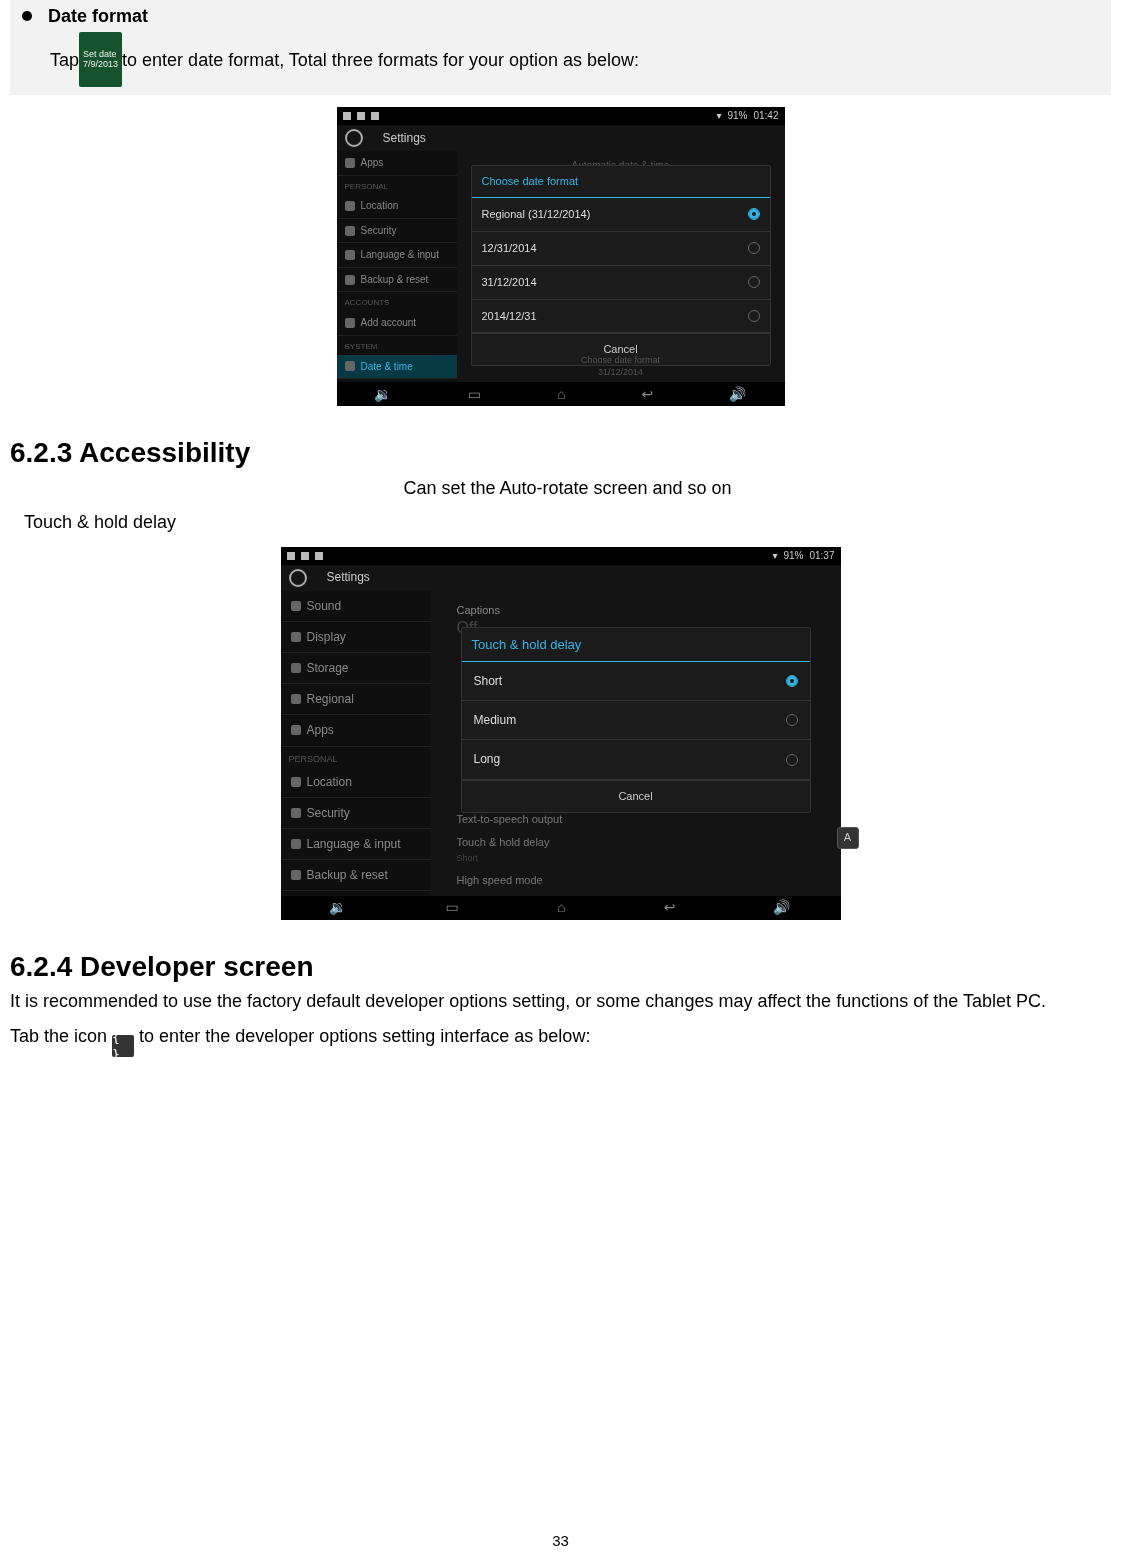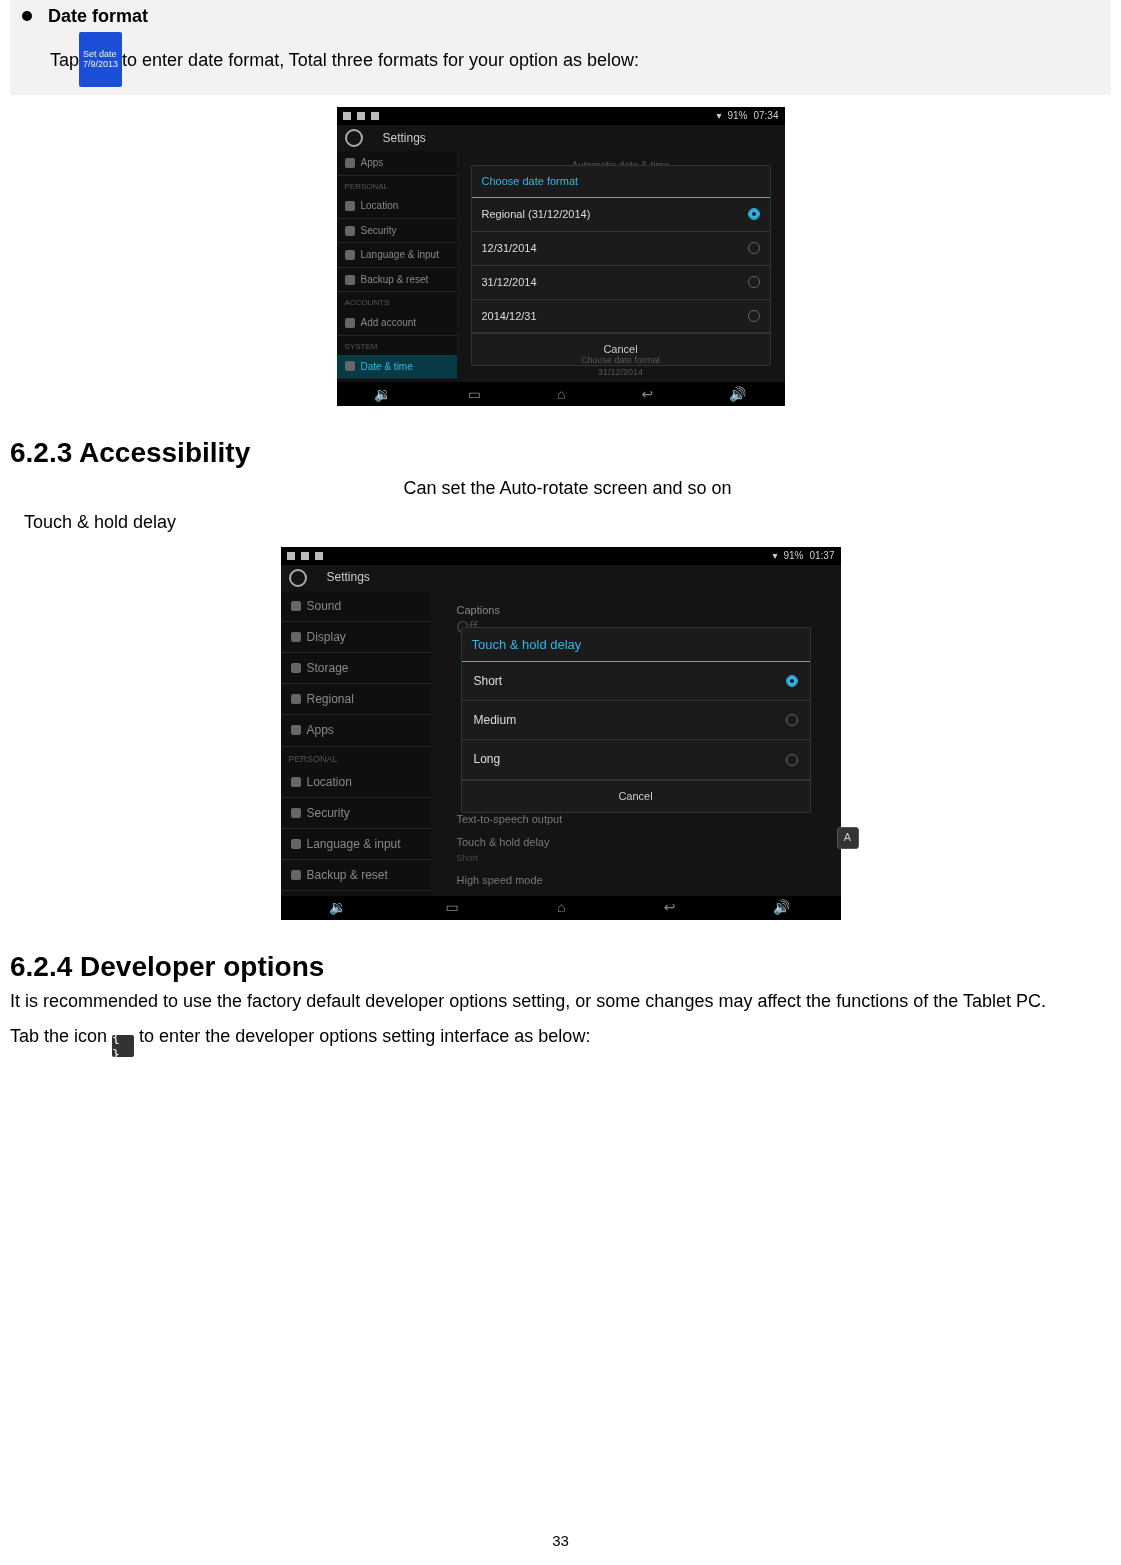--- a/index.html
+++ b/index.html
@@ -4,21 +4,21 @@
 <style>
   :root { --accent:#33b5e5; }
   html,body{margin:0;padding:0;background:#fff;color:#000;
     font-family:Arial,Helvetica,sans-serif;font-size:18px;line-height:1.35;}
   .page{width:1121px;min-height:1565px;box-sizing:border-box;padding:0 10px 30px;
     position:relative;margin:0 auto;}
   .hdr-row{background:#f2f2f2;padding:4px 6px 8px;}
   .bullet-row{display:flex;align-items:center;gap:16px;font-weight:bold;}
   .bullet-dot{width:10px;height:10px;border-radius:50%;background:#000;margin-left:6px;}
   .tap-row{display:flex;align-items:center;padding:4px 0 0 34px;}
-  .inline-chip{background:#1d4ed8;color:#eee;font-size:9px;line-height:1.05;
+  .inline-chip{background:#14532d;color:#eee;font-size:9px;line-height:1.05;
     padding:18px 4px;border-radius:2px;text-align:left;white-space:pre;}
   .dev-icon{display:inline-flex;align-items:center;justify-content:center;
     width:22px;height:22px;background:#333;color:#fff;font-family:monospace;
     font-size:13px;border-radius:2px;}
   h3{margin:28px 0 4px;font-size:28px;font-weight:bold;}
   p{margin:4px 0 10px;}
 
   
   .shot{background:#000;margin:12px auto 0;}
   .shot-a{width:448px;height:299px;}
@@ -90,21 +90,21 @@
   <div class="shot shot-a">
     <div class="statusbar">
       <div class="status-l">
           <span class="sq"></span>
           <span class="sq"></span>
           <span class="sq"></span>
         </div>
       <div class="status-r">
         <span>▾</span>
         <span>91%</span>
-        <span>07:34</span>
+        <span>01:42</span>
       </div>
     </div>
     <div class="appbar">
       <span class="gear"></span>
       <span>Settings</span>
     </div>
     <div class="body-a">
       <div class="sidebar">
         <div class="sb-item">
             <span class="ic"></span>
@@ -276,21 +276,21 @@
     </div>
     <div class="navbar">
       <span>🔉</span>
       <span>▭</span>
       <span>⌂</span>
       <span>↩</span>
       <span>🔊</span>
     </div>
   </div>
 
-  <h3>6.2.4 Developer options</h3>
+  <h3>6.2.4 Developer screen</h3>
   <p>It is recommended to use the factory default developer options setting, or some changes may affect the functions of the Tablet PC.</p>
   <p>
     <span>Tab the icon </span>
     <span class="dev-icon">{ }</span>
     <span> to enter the developer options setting interface as below:</span>
   </p>
 
   <div class="pagenum">33</div>
 </div>
 

